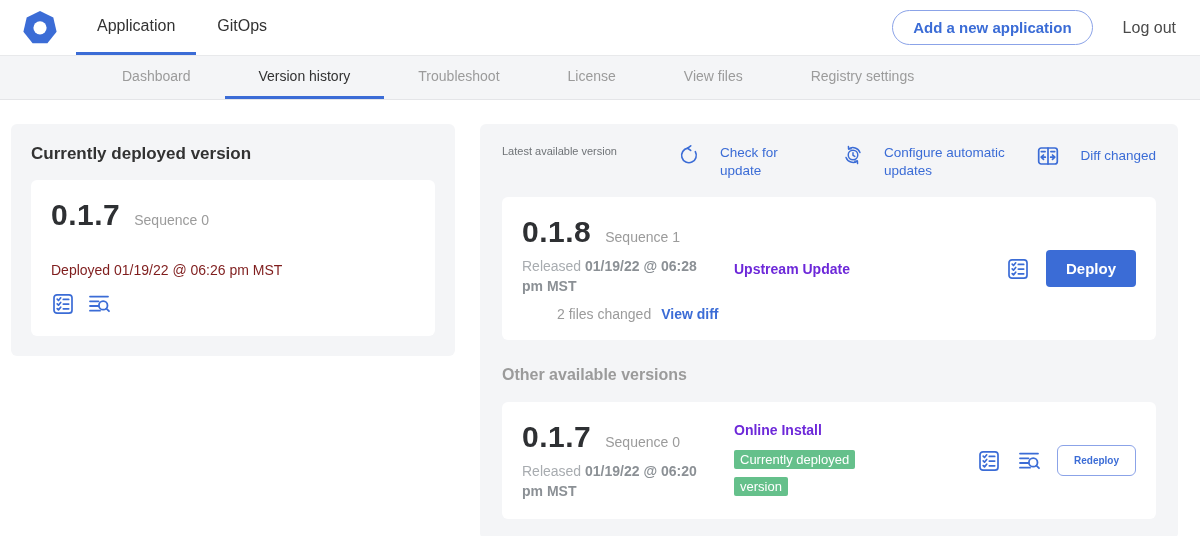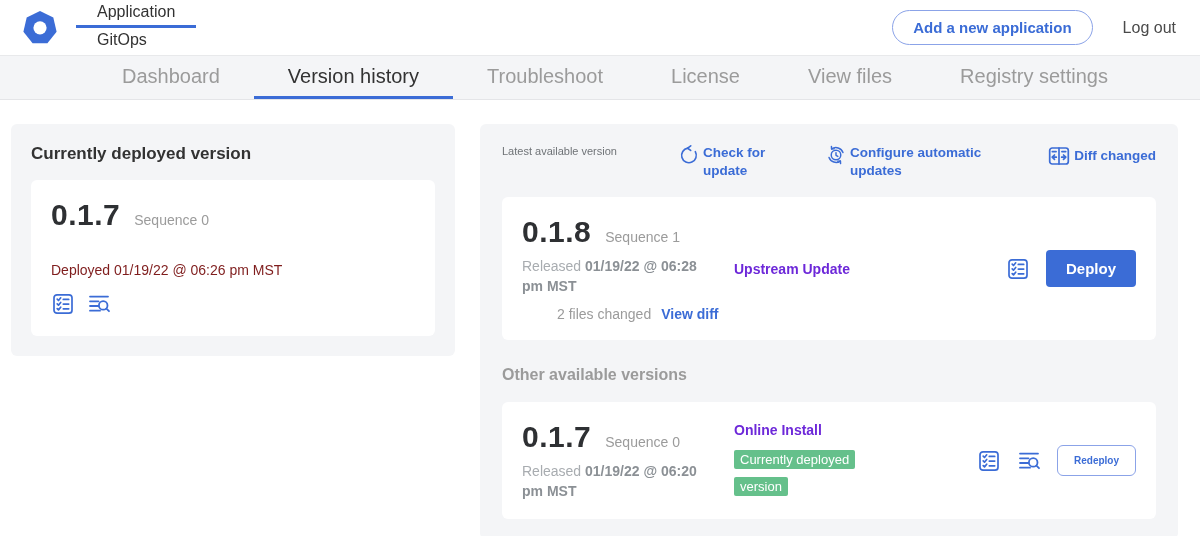--- a/index.html
+++ b/index.html
@@ -3,36 +3,36 @@
 <meta charset="utf-8">
 <style>
   * { margin:0; padding:0; box-sizing:border-box; }
   html,body { width:1200px; height:536px; overflow:hidden; background:#fff;
               font-family:"Liberation Sans", sans-serif; color:#323232; }
 
   
   .header { height:56px; display:flex; align-items:center; padding:0 24px 0 22px;
             border-bottom:1px solid #e8e9eb; background:#fff; }
   .logo { width:36px; height:36px; flex-shrink:0; }
-  .app-tabs { display:flex; height:100%; margin-left:18px;flex-direction:column; }
+  .app-tabs { display:flex; height:100%; margin-left:18px; }
   .app-tab { height:100%; display:flex; align-items:center; padding:0 21px;
              font-size:16px; font-weight:500; color:#323232; cursor:pointer;
              border-bottom:3px solid transparent; }
   .app-tab.active { border-bottom-color:#3b6cd6; }
   .header-right { margin-left:auto; display:flex; align-items:center; gap:30px; }
   .btn-pill { background:#fff; border:1px solid #8ba3e8; color:#3b6cd6; font-weight:700;
               font-size:15px; padding:8px 20px; border-radius:20px; cursor:pointer;
               font-family:"Liberation Sans", sans-serif; }
   .logout { font-size:16px; color:#4a4a4a; cursor:pointer; }
 
   
   .subnav { height:44px; background:#f4f5f7; border-bottom:1px solid #e4e5e8;
             display:flex; padding-left:88px; }
   .subnav-tab { height:100%; display:flex; align-items:center; padding:0 34px;
-                font-size:20px; color:#9b9b9b; cursor:pointer;
+                font-size:14px; color:#9b9b9b; cursor:pointer;
                 border-bottom:3px solid transparent; }
   .subnav-tab.active { color:#323232; font-weight:500; border-bottom-color:#3b6cd6; }
 
   
   .main { display:flex; align-items:flex-start; gap:25px; padding:24px 22px 0 11px; }
   .gray-card { background:#f4f5f7; border-radius:6px; }
 
   .deployed-card { width:444px; padding:20px; }
   .deployed-card h2 { font-size:17px; font-weight:700; color:#323232; }
   .white-card { background:#fff; border-radius:6px; }
@@ -45,22 +45,22 @@
   .icon-row { margin-top:14px; display:flex; gap:12px; align-items:center; }
 
   .icon { width:24px; height:24px; color:#3b6cd6; cursor:pointer; flex-shrink:0; }
   .icon-sm { width:22px; height:22px; }
 
   
   .avail-panel { flex:1; padding:20px 22px; min-height:403px; }
   .panel-head { display:flex; align-items:flex-start; }
   .panel-title { width:118px; font-size:11px; line-height:1.3; color:#6f7377; }
   .action-links { display:flex; gap:52px; margin-left:58px; }
-  .action-link { display:flex; gap:3px; align-items:flex-start; color:#3b6cd6;
-                 font-size:13.5px; font-weight:700; line-height:1.3; cursor:pointer; }
+  .action-link { display:flex; gap:20px; align-items:flex-start; color:#3b6cd6;
+                 font-size:13.5px; font-weight:400; line-height:1.3; cursor:pointer; }
   .action-link .lbl-narrow { max-width:70px; }
   .action-link .lbl-mid { max-width:132px; }
   .diff-link { margin-left:auto; align-items:center; }
 
   .version-card { margin-top:18px; padding:18px 20px; display:flex; align-items:center; }
   .vc-left { width:200px; flex-shrink:0; }
   .released { margin-top:8px; font-size:14px; line-height:1.4; color:#a8acb0; max-width:196px; }
   .released .date { font-weight:700; color:#8b9095; }
   .files-row { margin-top:10px; font-size:14px; color:#9b9b9b;margin-left:35px; }
   .view-diff { color:#3b6cd6; font-weight:600; margin-left:10px; cursor:pointer; }

